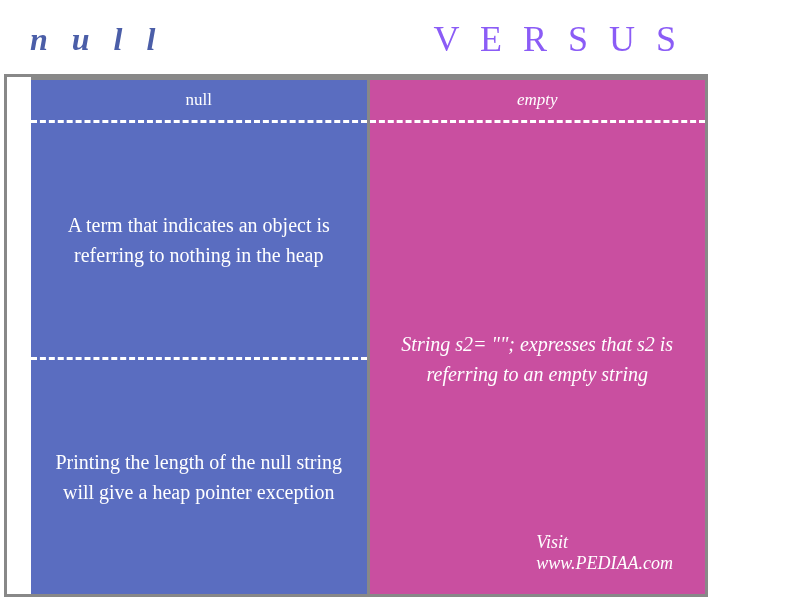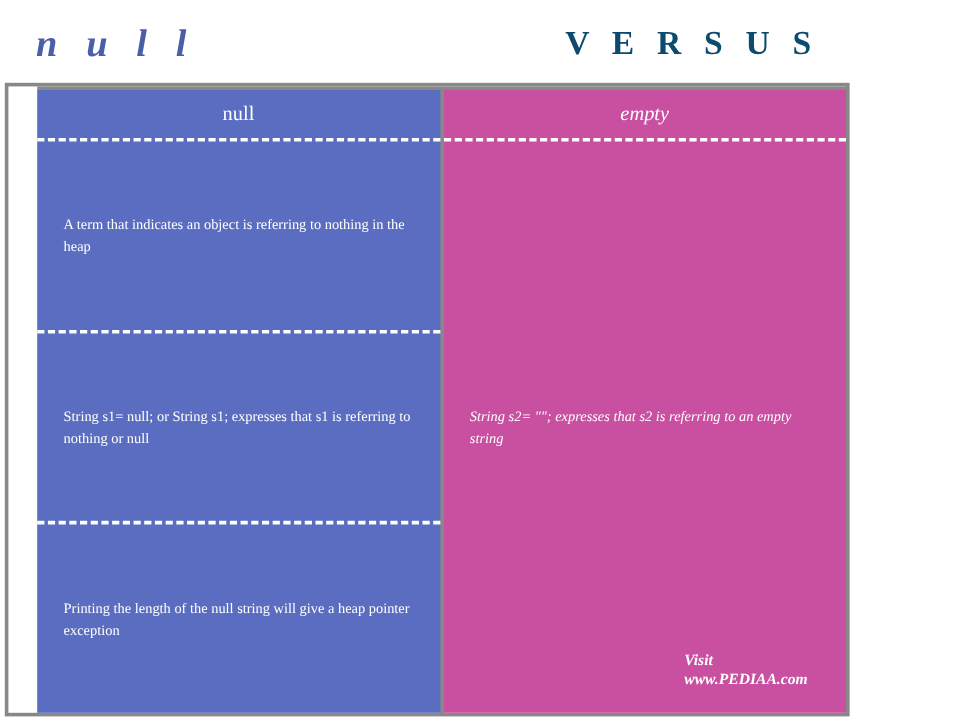--- a/index.html
+++ b/index.html
@@ -31,24 +31,24 @@
 
     .header-null {
       font-size: 32px;
       font-weight: bold;
       letter-spacing: 8px;
       color: #4b5ea8;
       font-style: italic;
     }
 
     .header-versus {
-      font-size: 28px;
-      font-weight: bold;
+      font-size: 36px;
+      font-weight: normal;
       letter-spacing: 6px;
-      color: #0c4a6e;
+      color: #8b5cf6;
     }
 
     .header-empty {
       font-size: 32px;
       font-weight: bold;
       letter-spacing: 8px;
       color: #c94fa0;
       font-style: italic;
     }
 
@@ -85,24 +85,24 @@
       border-bottom: 3px dashed #fff;
       flex-shrink: 0;
     }
 
     
     .cell {
       flex: 1;
       display: flex;
       align-items: center;
       justify-content: center;
-      text-align: left;
+      text-align: center;
       padding: 14px 22px;
       border-bottom: 3px dashed #fff;
-      font-size: 12px;
+      font-size: 20px;
       color: #fff;
       line-height: 1.5;
     }
 
     .cell:last-child {
       border-bottom: none;
     }
 
     .pediaa {
       position: absolute;
@@ -136,34 +136,33 @@
 
   <div class="table-wrapper">
 
     <div class="table">
 
       <div class="col col-left">
         <div class="col-header">null</div>
 
         <div class="cell">A term that indicates an object is referring to nothing in the heap</div>
 
-        <div class="cell">String s1= null; or String s1; expresses that  s1 is referring to nothing or null</div>
 
         <div class="cell">Printing the length of the null string will give a heap pointer exception</div>
       </div>
 
       <div class="col col-right">
         <div class="col-header">empty</div>
 
 
         <div class="cell">String s2= ""; expresses that s2 is referring to an empty string</div>
 
       </div>
 
     </div>
 
     <div style="position:absolute; bottom:10px; right:16px;">
-      <span class="pediaa" style="color:#fff; font-size:13px; font-style:italic;font-weight:bold;">Visit www.PEDIAA.com</span>
+      <span class="pediaa" style="color:#fff; font-size:18px; font-style:italic;">Visit www.PEDIAA.com</span>
     </div>
 
   </div>
 
 </div>
 
 </body></html>

